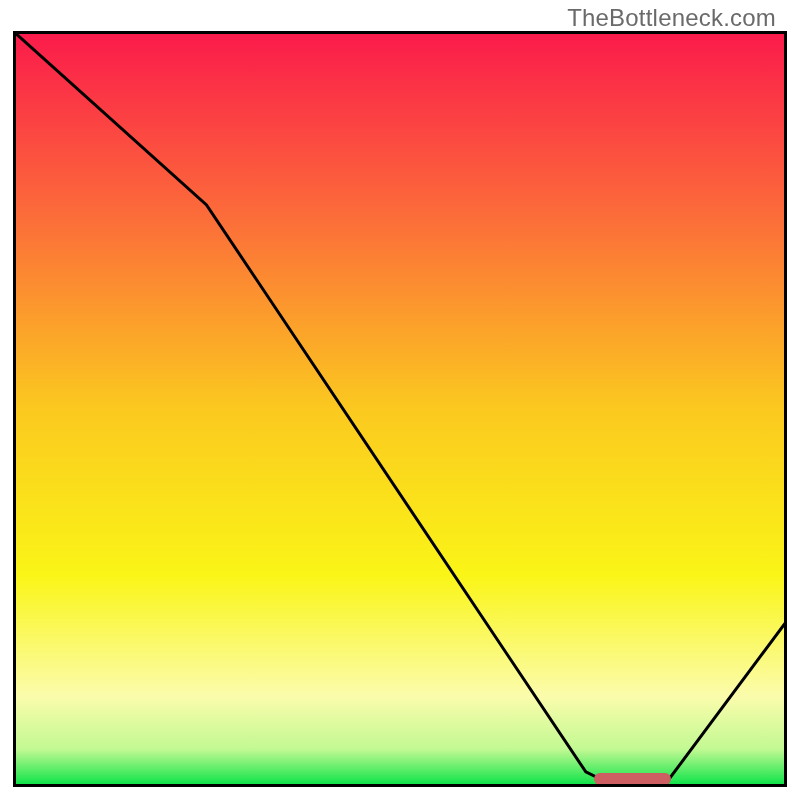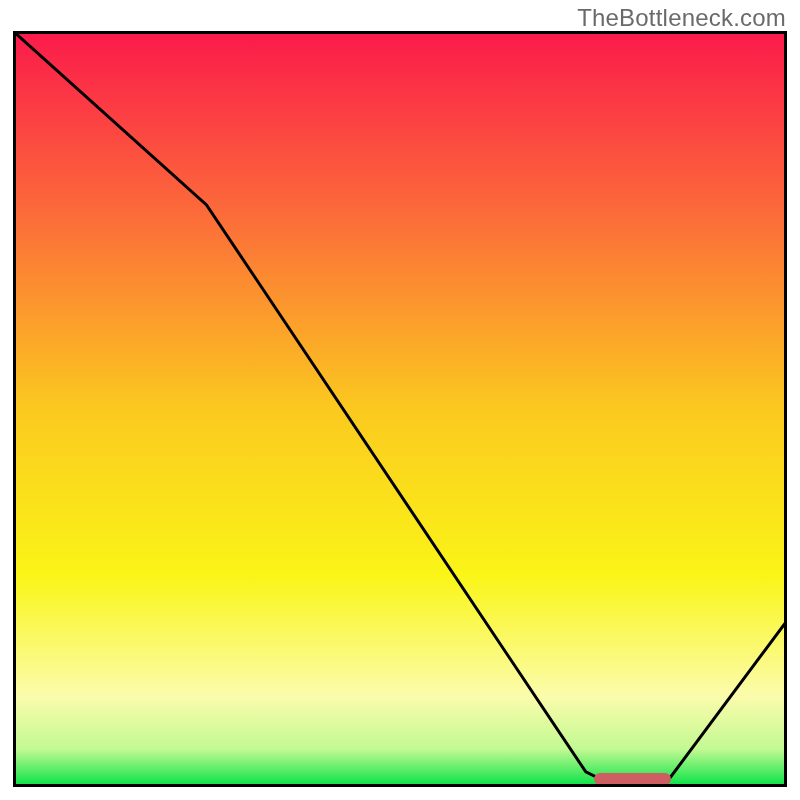--- a/index.html
+++ b/index.html
@@ -12,21 +12,21 @@
     font-family: Arial, Helvetica, sans-serif;
   }
   .container {
     position: relative;
     width: 800px;
     height: 800px;
   }
   .watermark {
     position: absolute;
     top: 4px;
-    right: 14px;
+    right: 24px;
     font-size: 24px;
     color: #6a6a6a;
     font-weight: 400;
     letter-spacing: 0.2px;
     z-index: 10;
   }
   .plot-area {
     position: absolute;
     left: 13px;
     top: 31px;

